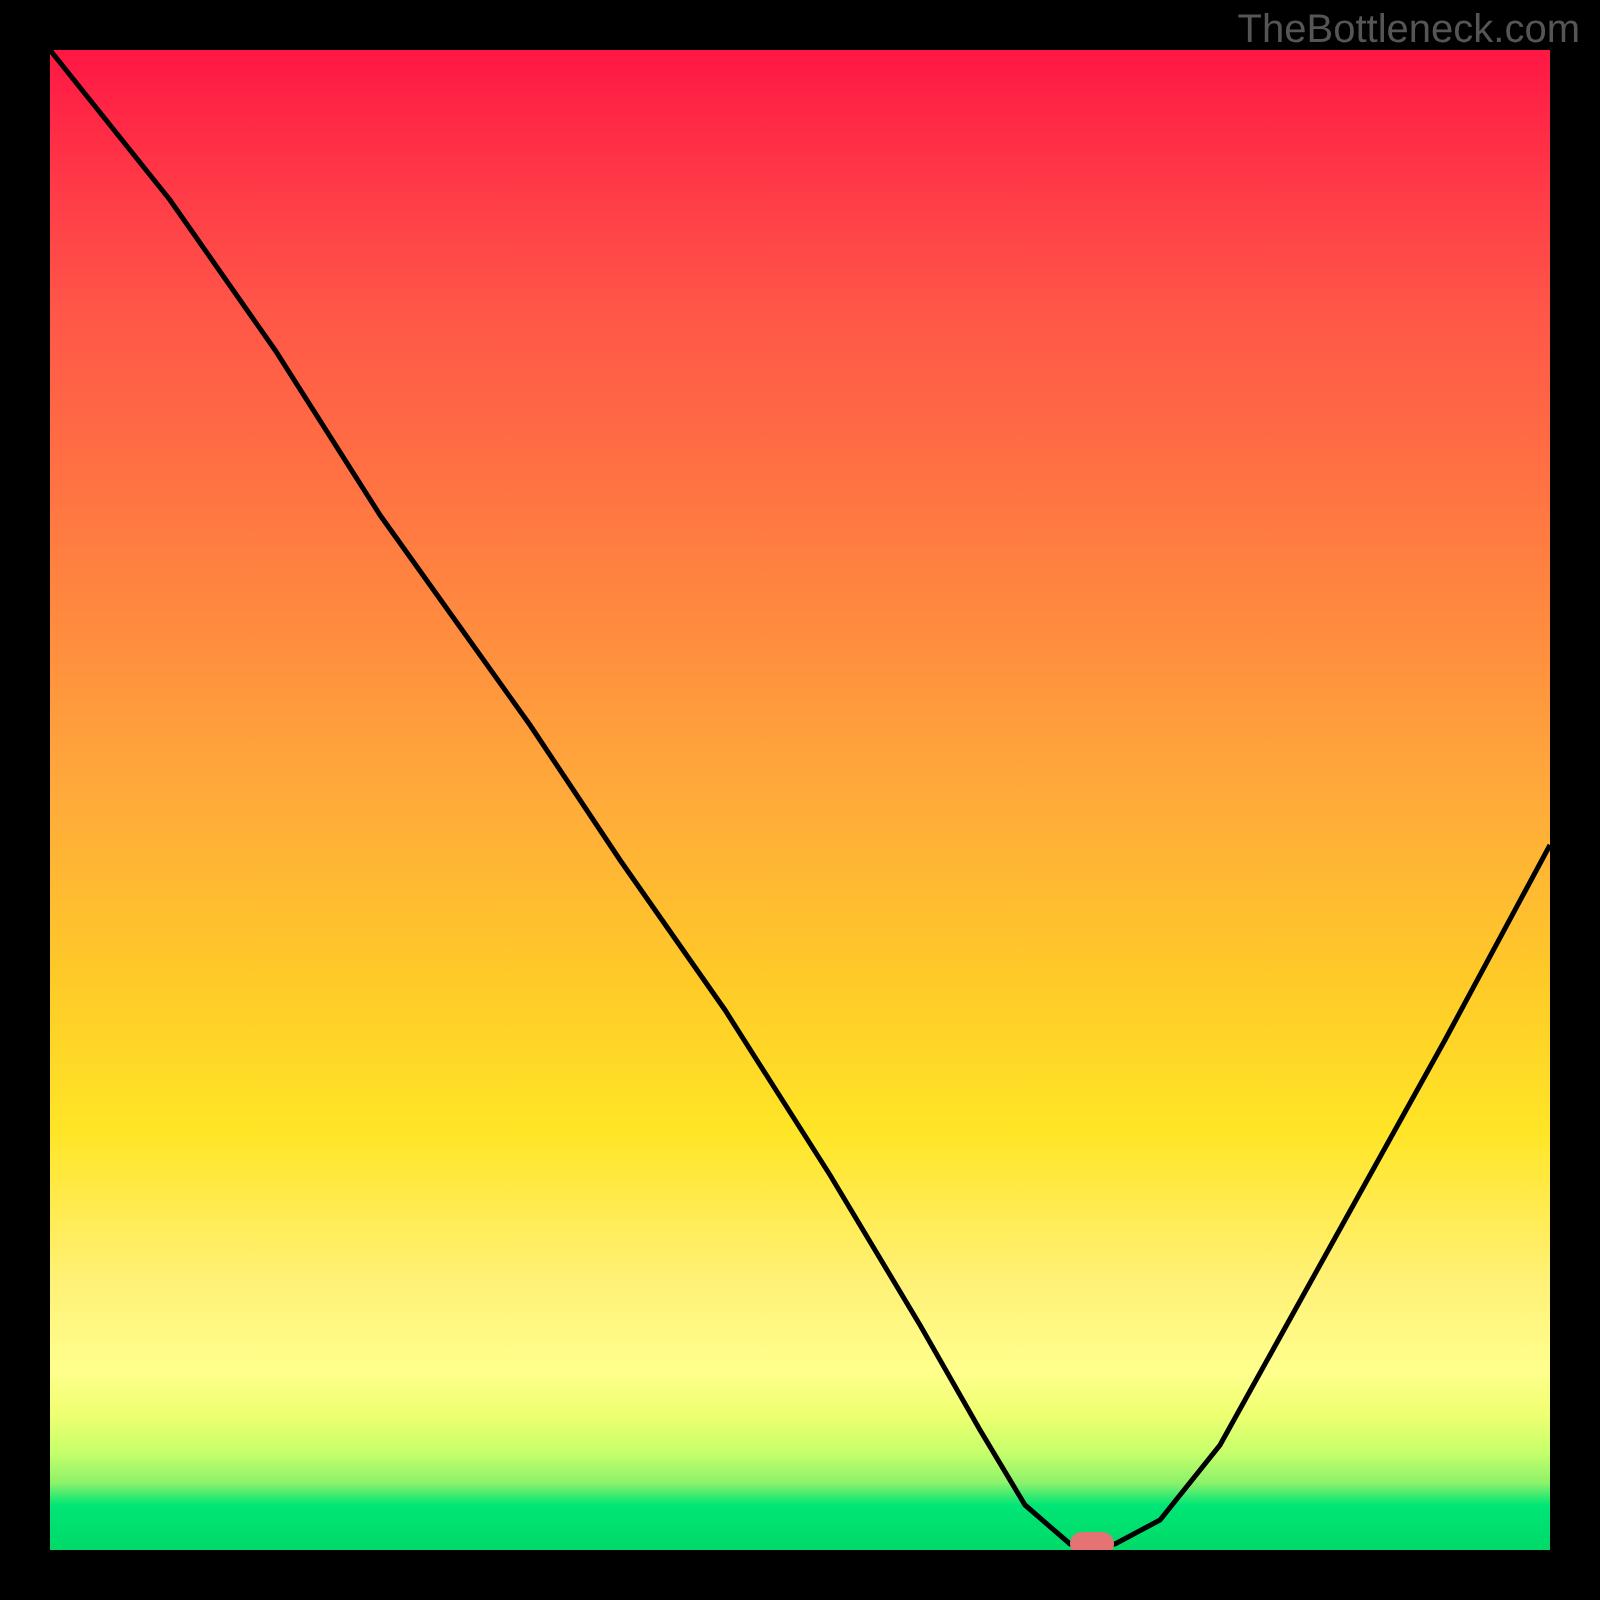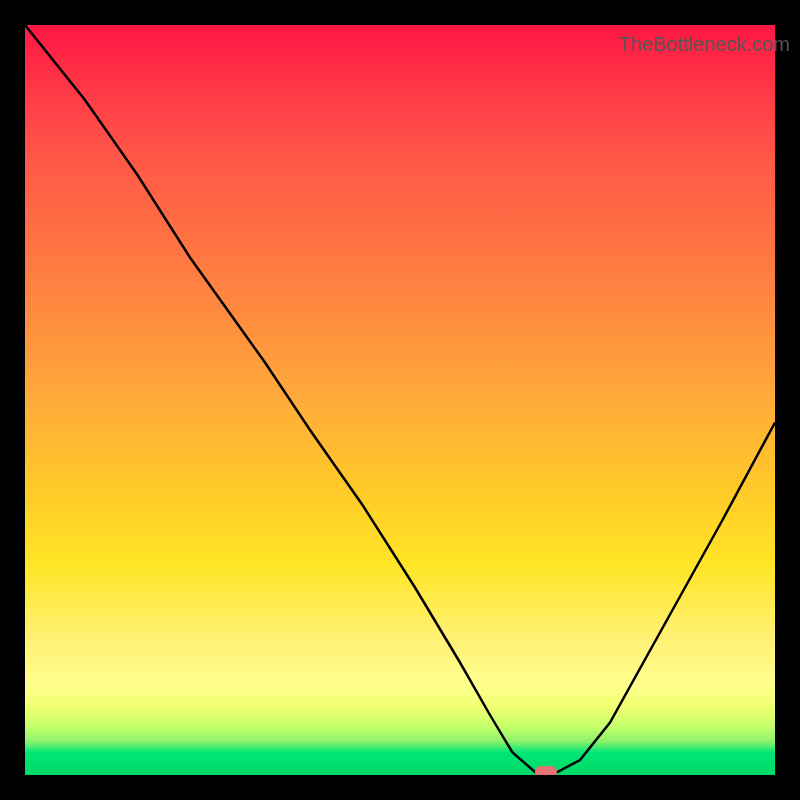--- a/index.html
+++ b/index.html
@@ -11,21 +11,20 @@
     position: relative;
     font-family: Arial, sans-serif;
   }
   .watermark {
     position: absolute;
     top: 4px;
     right: 10px;
     color: #555;
     font-size: 20px;
     z-index: 10;
-    margin-top: 29px;
   }
   .plot-area {
     position: absolute;
     left: 25px;
     top: 25px;
     width: 750px;
     height: 750px;
     overflow: hidden;
   }
   .gradient-bg {

